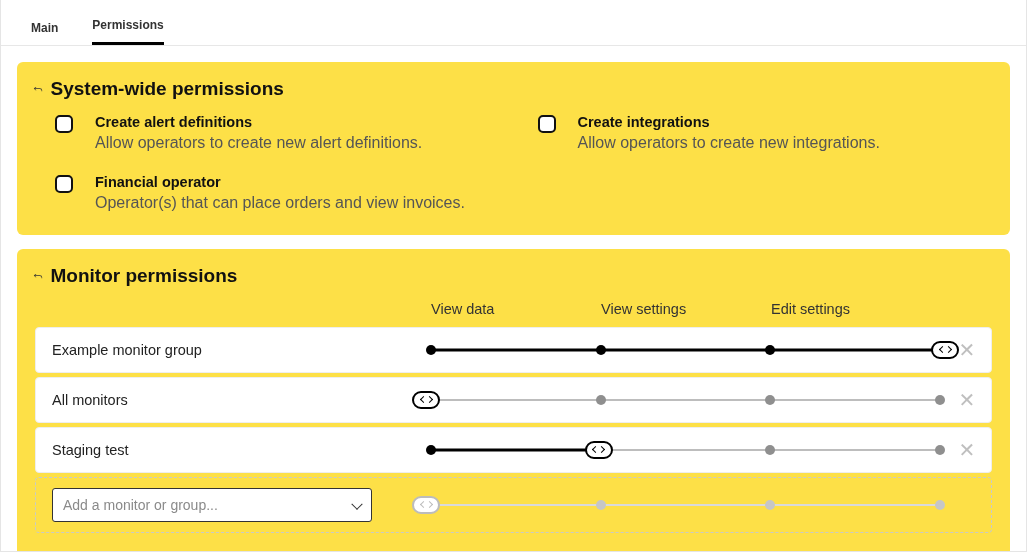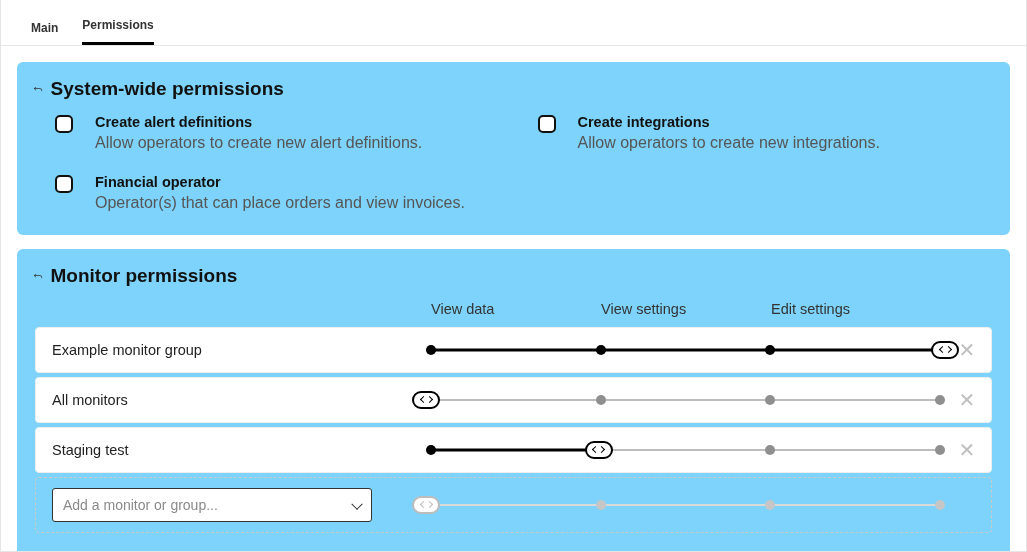--- a/index.html
+++ b/index.html
@@ -1,22 +1,22 @@
 <!DOCTYPE html>
 <html><head>
 <meta charset="utf-8">
 <style>
   * { box-sizing: border-box; }
   html, body { margin: 0; padding: 0; font-family: Arial, Helvetica, sans-serif; background: #fff; color: #111; }
   .page { width: 1027px; height: 552px; border: 1px solid #e5e5e5; border-top: none; overflow: hidden; }
   .tabs { display: flex; gap: 24px; padding: 0 30px; border-bottom: 1px solid #e7e7e7; align-items: flex-end; height: 46px; }
   .tab { font-size: 12px; font-weight: 600; color: #333; padding: 12px 0 10px; cursor: pointer; }
-  .tab.active { border-bottom: 3px solid #000; }
+  .tab.active { border-bottom: 3px solid #000; margin-left: 10px; }
   .content { padding: 16px 16px 0 16px; }
-  .panel { background: #7dd3fc; border-radius: 6px; padding: 16px 18px 20px; }
+  .panel { background: #fde047; border-radius: 6px; padding: 16px 18px 20px; }
   .section-header { display: flex; align-items: center; gap: 10px; margin-bottom: 14px; }
   .section-header .collapse { font-size: 11px; color: #333; transform: rotate(90deg) scaleX(-1); display:inline-block; }
   .section-header h2 { margin:0; font-size: 19px; font-weight: 800; color:#111; }
   .perm-grid { display: grid; grid-template-columns: 1fr 1fr; column-gap: 28px; row-gap: 20px; padding-left: 20px; }
   .perm-item { display: flex; align-items: flex-start; gap: 22px; }
   .checkbox { width: 18px; height: 18px; border: 2px solid #111; border-radius: 5px; background:#fff; flex-shrink:0; display:flex; align-items:center; justify-content:center; cursor:pointer; margin-top:1px; }
   .checkbox.checked { background:#111; }
   .checkbox.checked::after { content:""; display:block; width:4px; height:9px; border:solid #fff; border-width:0 2px 2px 0; transform: rotate(42deg); margin-top:-2px; }
   .perm-texts .title { font-weight: 700; font-size: 14.5px; color:#111; margin-bottom: 2px; }
   .perm-texts .desc { font-size: 16px; color:#555; line-height:1.4; max-width: 440px; }

